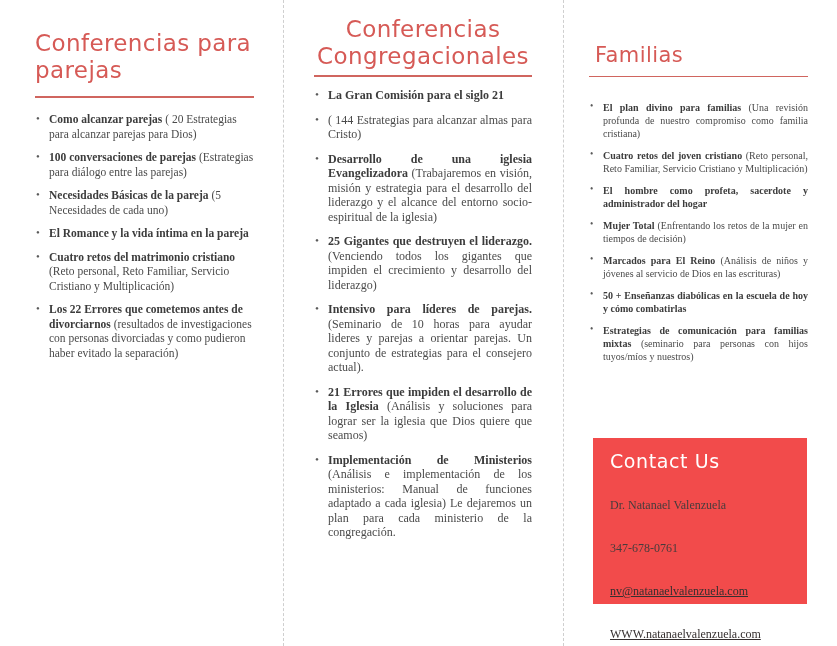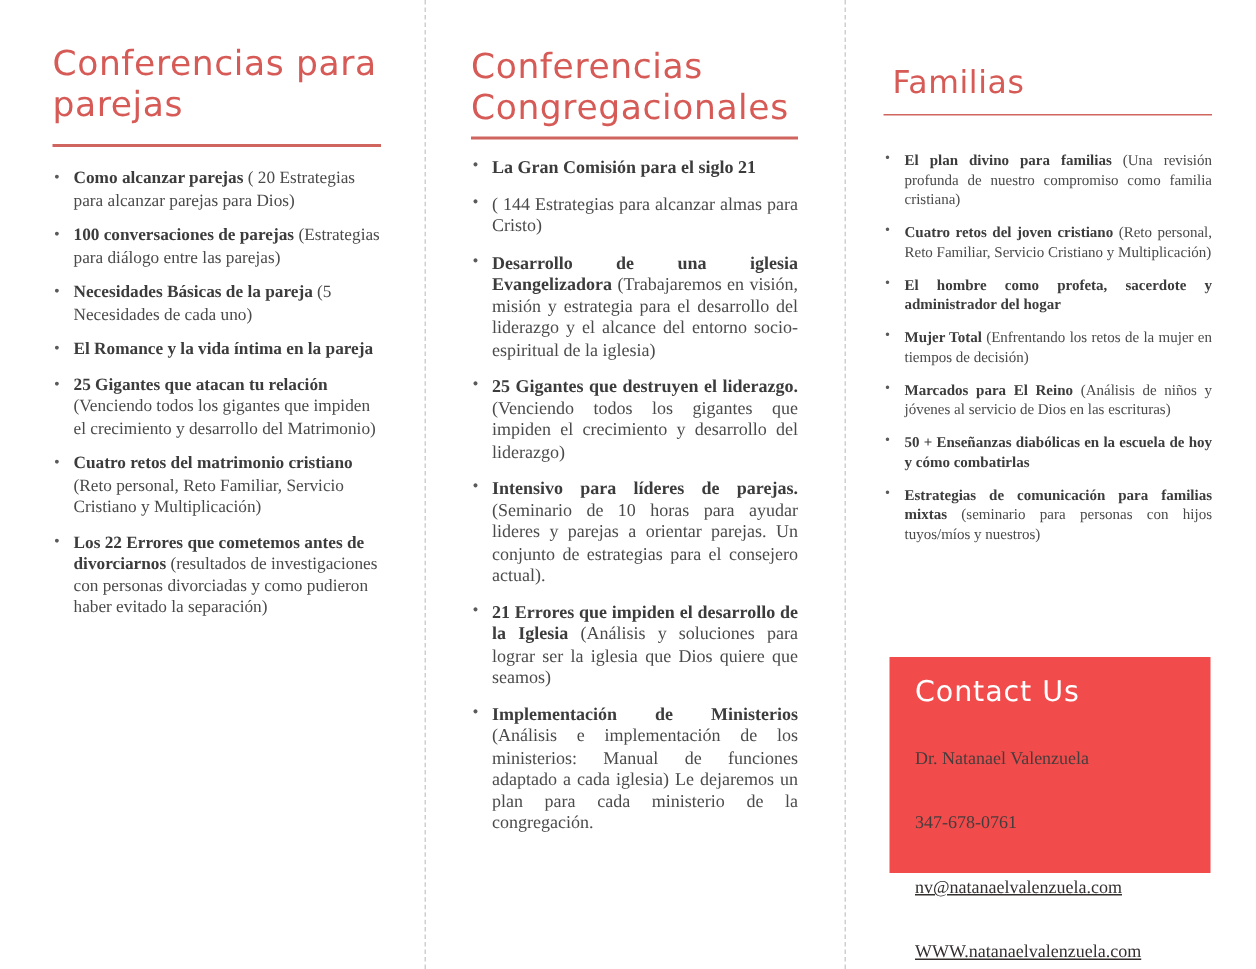--- a/index.html
+++ b/index.html
@@ -25,21 +25,21 @@
 
   .title{
     font-family:"DejaVu Sans","Liberation Sans",sans-serif;
     font-weight:400;
     color:#d65a56;
     letter-spacing:0.4px;
     margin:0;
     white-space:pre-line;
   }
   .col1 .title{margin-top:30px;font-size:23px;line-height:27px;}
-  .col2 .title{margin-top:32px;font-size:23px;line-height:27px;}
+  .col2 .title{margin-top:16px;font-size:23px;line-height:27px;text-align:center;}
   .col3 .title{margin-top:42px;font-size:21px;line-height:26px;padding-left:6px;}
 
   .rule{height:2px;background:#d0655f;border:0;}
   .col1 .rule{margin-top:12px;}
   .col2 .rule{margin-top:5px;}
   .col3 .rule{margin-top:8px;height:1px;}
 
   ul.list{list-style:none;margin:0;padding:0;}
   .col1 ul.list{margin-top:14px;font-size:11.5px;line-height:14.5px;text-align:left;}
   .col2 ul.list{margin-top:11px;font-size:12px;line-height:14.5px;text-align:justify;}
@@ -53,21 +53,21 @@
     content:"\2022";
     position:absolute;left:1px;top:-1px;
     color:#5a5a5a;font-size:0.95em;
   }
   li.topic .b{font-weight:bold;color:#3c3c3c;}
   li.topic .r{color:#4a4a4a;}
 
   .contact{
     position:absolute;
     left:593px;top:438px;
-    width:214px;height:144px;
+    width:214px;height:166px;
     background:#f24b4b;
     box-sizing:border-box;
     padding:12px 16px 0 17px;
   }
   .contact h2{
     font-family:"DejaVu Sans","Liberation Sans",sans-serif;
     font-weight:400;
     color:#ffffff;
     font-size:19px;
     letter-spacing:0.6px;
@@ -97,21 +97,20 @@
 
   <section class="col col1">
     <h1 class="title">Conferencias para
 parejas</h1>
     <div class="rule"></div>
     <ul class="list">
         <li class="topic"><span class="b">Como alcanzar parejas</span><span class="r"> ( 20 Estrategias para alcanzar parejas para Dios)</span></li>
         <li class="topic"><span class="b">100 conversaciones de parejas</span><span class="r"> (Estrategias para diálogo entre las parejas)</span></li>
         <li class="topic"><span class="b">Necesidades Básicas de la pareja</span><span class="r"> (5 Necesidades de cada uno)</span></li>
         <li class="topic"><span class="b">El Romance y la vida íntima en la pareja</span><span class="r"></span></li>
-        <li class="topic"><span class="b">25  Gigantes que atacan tu relación</span><span class="r"> (Venciendo todos los gigantes que impiden el crecimiento y desarrollo del Matrimonio)</span></li>
         <li class="topic"><span class="b">Cuatro retos del matrimonio cristiano</span><span class="r"> (Reto personal, Reto Familiar, Servicio Cristiano y Multiplicación)</span></li>
         <li class="topic"><span class="b">Los 22 Errores que cometemos antes de divorciarnos</span><span class="r"> (resultados de investigaciones con personas divorciadas y como pudieron haber evitado la separación)</span></li>
       </ul>
   </section>
 
   <section class="col col2">
     <h1 class="title">Conferencias
 Congregacionales</h1>
     <div class="rule"></div>
     <ul class="list">

